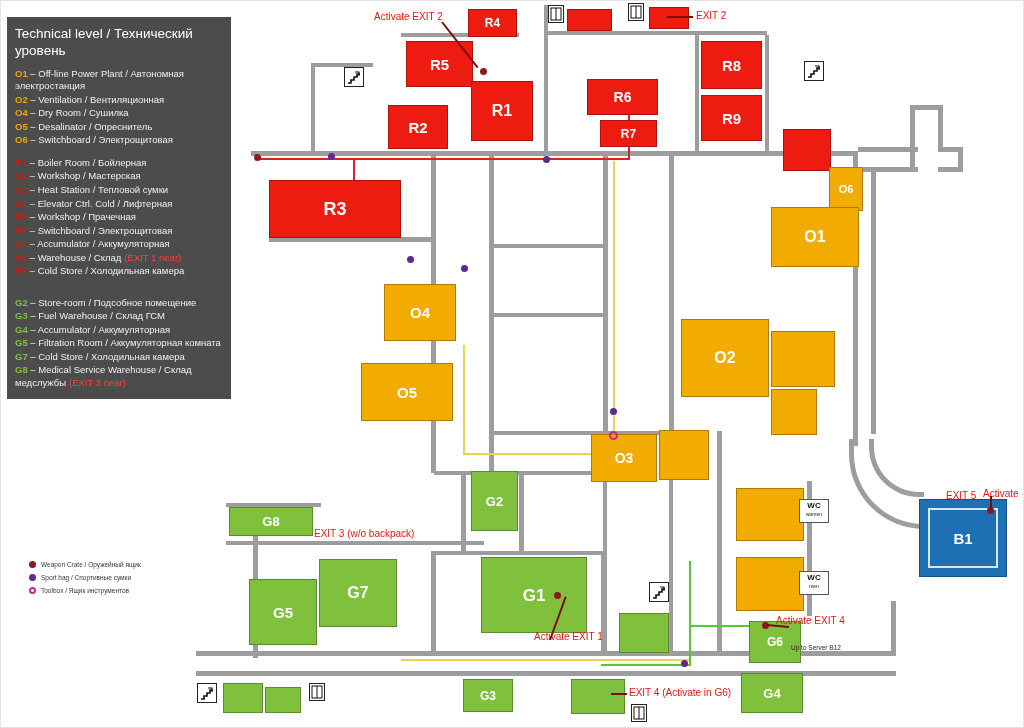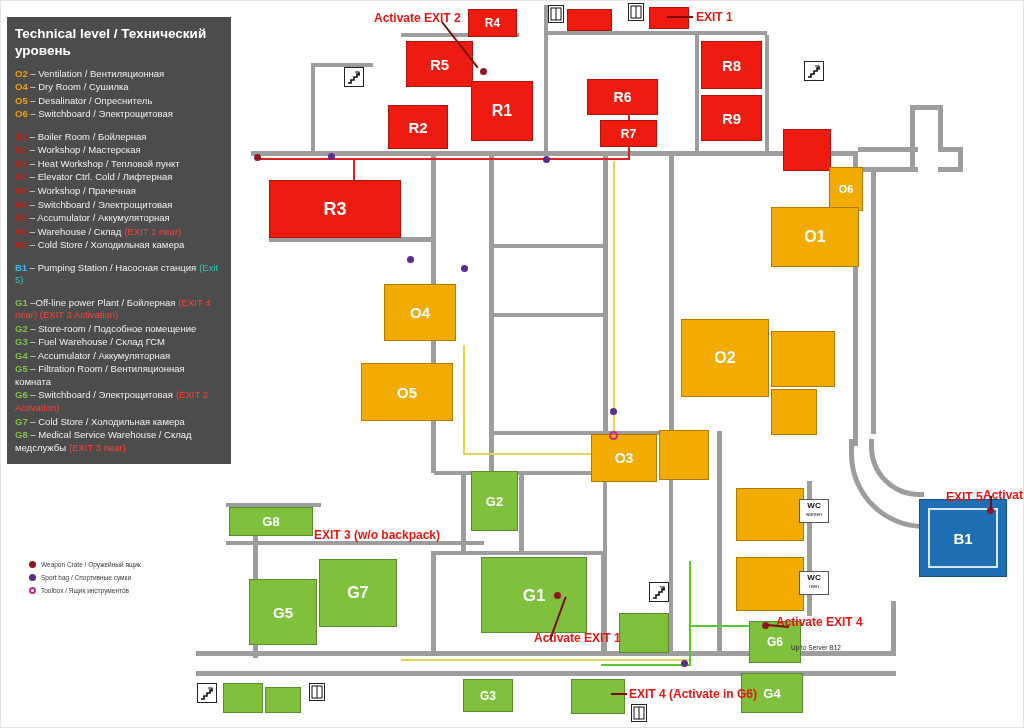--- a/index.html
+++ b/index.html
@@ -14,25 +14,25 @@
   .room.green{background:#7fc13d}
   .room.blue{background:#1f6fb5}
   .rlabel{color:#fff;font-weight:bold;line-height:1;text-align:center}
   .b1-inner{position:absolute;left:8px;top:8px;right:8px;bottom:8px;border:2px solid #d8e7f6;z-index:0}
   .icon-box{position:absolute;background:#fff;border:1px solid #222;display:flex;align-items:center;justify-content:center;z-index:4}
   .wc-box{position:absolute;width:30px;height:24px;background:#fff;border:1px solid #555;text-align:center;z-index:4}
   .wc-t{font-size:8px;font-weight:bold;line-height:11px;color:#111}
   .wc-s{font-size:5px;line-height:6px;color:#111}
   .dot{position:absolute;width:7px;height:7px;border-radius:50%;z-index:5}
   .ring{position:absolute;width:9px;height:9px;border-radius:50%;border:2px solid;background:transparent;z-index:5}
-  .ann{position:absolute;color:#e61610;font-size:12px;font-weight:bold;white-space:nowrap;z-index:6}
+  .ann{position:absolute;color:#e61610;font-size:10px;font-weight:normal;white-space:nowrap;z-index:6}
   .ann.small{font-size:6.5px;color:#222;font-weight:normal}
   .arrow{position:absolute;height:2px;background:#7a0c0c;transform-origin:0 50%;z-index:6}
   .legend{position:absolute;left:6px;top:16px;width:224px;background:#4c4c4c;color:#f0f0f0;padding:9px 8px;font-size:9.5px;line-height:1.32;z-index:7}
-  .legend .title{font-size:13.5px;font-weight:bold;margin-bottom:8px;line-height:1.25;color:#fff}
+  .legend .title{font-size:13.5px;font-weight:normal;margin-bottom:8px;line-height:1.25;color:#fff}
   .lrow{margin-bottom:1px}
   .key{font-weight:bold}
   .k-o{color:#f0a30a}.k-r{color:#b5261e}.k-b{color:#3fb6e8}.k-g{color:#7dc242}
   .note-red{color:#ff4136;margin-left:3px}
   .note-teal{color:#2fc9b5;margin-left:3px}
   .gap{height:9px}
   .mlegend{position:absolute;left:28px;top:560px;z-index:7}
   .mrow{display:flex;align-items:center;margin-bottom:6px;gap:5px}
   .mdot{width:7px;height:7px;border-radius:50%;flex:0 0 auto}
   .mring{width:7px;height:7px;border-radius:50%;border:2px solid;background:transparent;flex:0 0 auto}
@@ -254,68 +254,66 @@
   <div class="dot" style="left: 986px; top: 506px; background-color: rgb(143, 22, 34);"></div>
   <div class="dot" style="left: 327px; top: 152px; background-color: rgb(90, 44, 143);"></div>
   <div class="dot" style="left: 542px; top: 155px; background-color: rgb(90, 44, 143);"></div>
   <div class="dot" style="left: 406px; top: 255px; background-color: rgb(90, 44, 143);"></div>
   <div class="dot" style="left: 460px; top: 264px; background-color: rgb(90, 44, 143);"></div>
   <div class="dot" style="left: 609px; top: 407px; background-color: rgb(90, 44, 143);"></div>
   <div class="dot" style="left: 680px; top: 659px; background-color: rgb(90, 44, 143);"></div>
   <div class="ring" style="left: 608px; top: 430px; border-color: rgb(196, 42, 134);"></div>
 
   <div class="ann" style="left:373px;top:10px">Activate EXIT 2</div>
-  <div class="ann" style="left:695px;top:9px">EXIT 1</div>
+  <div class="ann" style="left:695px;top:9px">EXIT 2</div>
   <div class="ann" style="left:313px;top:527px">EXIT 3 (w/o backpack)</div>
   <div class="ann" style="left:533px;top:630px">Activate EXIT 1</div>
   <div class="ann" style="left:775px;top:614px">Activate EXIT 4</div>
   <div class="ann" style="left:628px;top:686px">EXIT 4 (Activate in G6)</div>
   <div class="ann" style="left:945px;top:489px">EXIT 5</div>
   <div class="ann" style="left:982px;top:487px">Activate</div>
   <div class="ann small" style="left:790px;top:643px">Up to Server B12</div>
 
   <div class="arrow" style="left:441px;top:20px;width:58px;transform:rotate(52deg)"></div>
   <div class="arrow" style="left:666px;top:15px;width:26px"></div>
   <div class="arrow" style="left:549px;top:638px;width:46px;transform:rotate(-70deg)"></div>
   <div class="arrow" style="left:766px;top:623px;width:22px;transform:rotate(5deg)"></div>
   <div class="arrow" style="left:610px;top:692px;width:16px"></div>
   <div class="arrow" style="left:990px;top:494px;width:13px;transform:rotate(90deg)"></div>
 
   <div class="legend">
     <div class="title">Technical level / Технический уровень</div>
 
+    <div class="lrow"><span class="key k-o">O1</span> <span>– Off-line Power Plant / Автономная электростанция</span></div>
     <div class="lrow"><span class="key k-o">O2</span> <span>– Ventilation / Вентиляционная</span></div>
     <div class="lrow"><span class="key k-o">O4</span> <span>– Dry Room / Сушилка</span></div>
     <div class="lrow"><span class="key k-o">O5</span> <span>– Desalinator / Опреснитель</span></div>
     <div class="lrow"><span class="key k-o">O6</span> <span>– Switchboard / Электрощитовая</span></div>
 
     <div class="gap"></div>
 
     <div class="lrow"><span class="key k-r">R1</span> <span>– Boiler Room / Бойлерная</span></div>
     <div class="lrow"><span class="key k-r">R2</span> <span>– Workshop / Мастерская</span></div>
-    <div class="lrow"><span class="key k-r">R3</span> <span>– Heat Workshop / Тепловой пункт</span></div>
+    <div class="lrow"><span class="key k-r">R3</span> <span>– Heat Station / Тепловой сумки</span></div>
     <div class="lrow"><span class="key k-r">R4</span> <span>– Elevator Ctrl. Cold / Лифтерная</span></div>
     <div class="lrow"><span class="key k-r">R5</span> <span>– Workshop / Прачечная</span></div>
     <div class="lrow"><span class="key k-r">R6</span> <span>– Switchboard / Электрощитовая</span></div>
     <div class="lrow"><span class="key k-r">R7</span> <span>– Accumulator / Аккумуляторная</span></div>
     <div class="lrow"><span class="key k-r">R8</span> <span>– Warehouse / Склад</span><span class="note-red">(EXIT 1 near)</span></div>
     <div class="lrow"><span class="key k-r">R9</span> <span>– Cold Store / Холодильная камера</span></div>
 
     <div class="gap"></div>
 
-    <div class="lrow"><span class="key k-b">B1</span> <span>– Pumping Station / Насосная станция</span><span class="note-teal">(Exit 5)</span></div>
 
     <div class="gap"></div>
 
-    <div class="lrow"><span class="key k-g">G1</span> <span>–Off-line power Plant / Бойлерная</span><span class="note-red">(EXIT 4 near) (EXIT 3 Activation)</span></div>
     <div class="lrow"><span class="key k-g">G2</span> <span>– Store-room / Подсобное помещение</span></div>
     <div class="lrow"><span class="key k-g">G3</span> <span>– Fuel Warehouse / Склад ГСМ</span></div>
     <div class="lrow"><span class="key k-g">G4</span> <span>– Accumulator / Аккумуляторная</span></div>
-    <div class="lrow"><span class="key k-g">G5</span> <span>– Filtration Room / Вентиляционная комната</span></div>
-    <div class="lrow"><span class="key k-g">G6</span> <span>– Switchboard / Электрощитовая</span><span class="note-red">(EXIT 2 Activation)</span></div>
+    <div class="lrow"><span class="key k-g">G5</span> <span>– Filtration Room / Аккумуляторная комната</span></div>
     <div class="lrow"><span class="key k-g">G7</span> <span>– Cold Store / Холодильная камера</span></div>
     <div class="lrow"><span class="key k-g">G8</span> <span>– Medical Service Warehouse / Склад медслужбы</span><span class="note-red">(EXIT 3 near)</span></div>
   </div>
 
   <div class="mlegend">
     <div class="mrow">
       <span class="mdot" style="background-color: rgb(143, 22, 34);"></span>
       <span class="mlabel">Weapon Crate / Оружейный ящик</span>
     </div>
     <div class="mrow">

